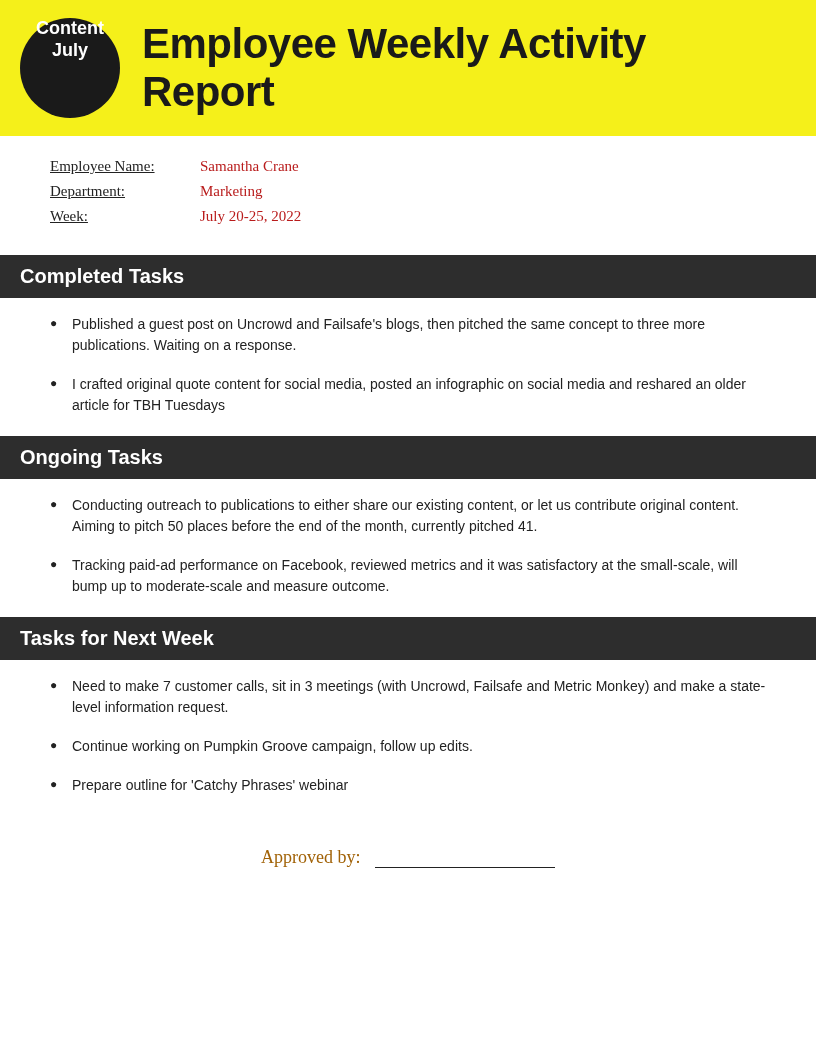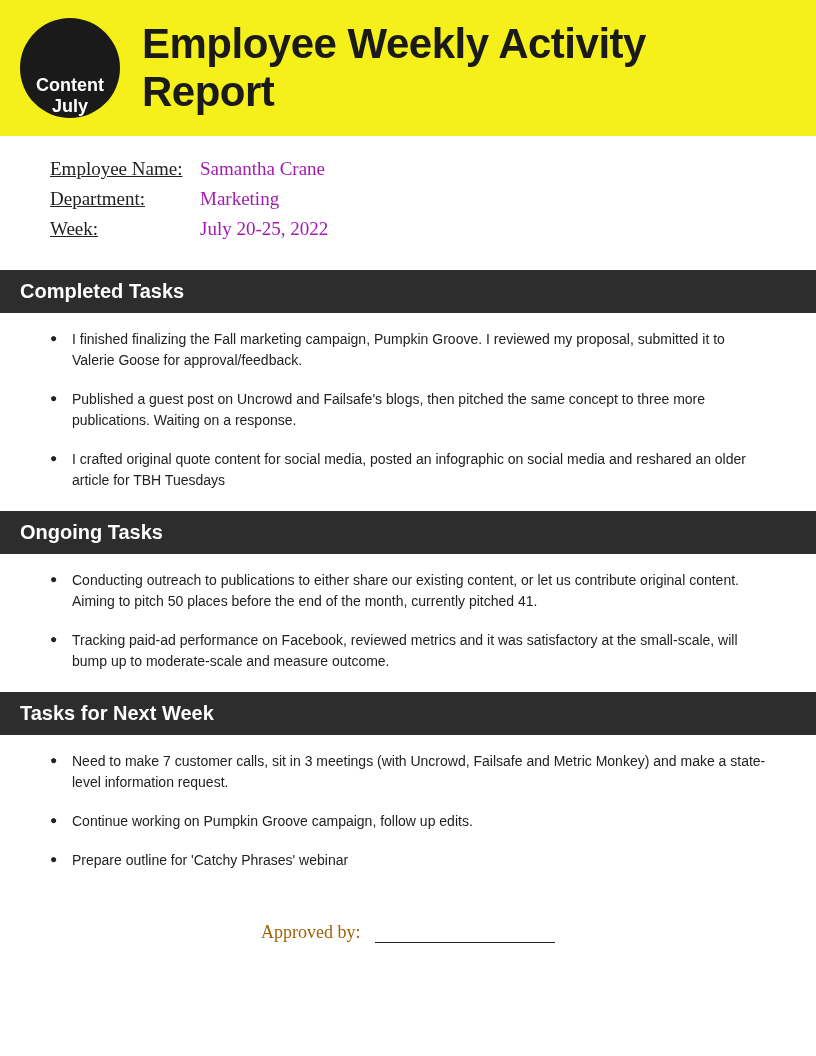--- a/index.html
+++ b/index.html
@@ -24,21 +24,21 @@
       padding: 18px 30px 18px 20px;
       min-height: 130px;
     }
 
     .logo-circle {
       width: 100px;
       height: 100px;
       background-color: #1a1a1a;
       border-radius: 50%;
       display: flex;
-      align-items: flex-end;
+      align-items: flex-start;
       justify-content: center;
       flex-shrink: 0;
       margin-right: 22px;
     }
 
     .logo-text {
       color: #fff;
       font-family: Arial, sans-serif;
       font-size: 18px;
       font-weight: bold;
@@ -57,33 +57,33 @@
     
     .info-section {
       padding: 22px 50px 22px 50px;
       border-bottom: none;
     }
 
     .info-row {
       display: flex;
       align-items: flex-start;
       margin-bottom: 8px;
-      font-size: 19px;
+      font-size: 15px;
     }
 
     .info-label {
       text-decoration: underline;
       font-weight: normal;
       min-width: 150px;
       color: #222;
       font-family: Georgia, serif;
     }
 
     .info-value {
-      color: #a21caf;
+      color: #b91c1c;
       font-family: Georgia, serif;
     }
 
     
     .section-header {
       background-color: #2d2d2d;
       color: #fff;
       padding: 10px 20px;
       font-family: Arial, sans-serif;
       font-size: 20px;
@@ -160,21 +160,20 @@
     <span class="info-value">Marketing</span>
   </div>
   <div class="info-row">
     <span class="info-label">Week:</span>
     <span class="info-value">July 20-25, 2022</span>
   </div>
 </div>
 
 <div class="section-header">Completed Tasks</div>
 <ul class="task-list">
-  <li>I finished finalizing the Fall marketing campaign, Pumpkin Groove. I reviewed my proposal, submitted it to Valerie Goose for approval/feedback.</li>
   <li>Published a guest post on Uncrowd and Failsafe's blogs, then pitched the same concept to three more publications. Waiting on a response.</li>
   <li>I crafted original quote content for social media, posted an infographic on social media and reshared an older article for TBH Tuesdays</li>
 </ul>
 
 <div class="section-header">Ongoing Tasks</div>
 <ul class="task-list">
   <li>Conducting outreach to publications to either share our existing content, or let us contribute original content. Aiming to pitch 50 places before the end of the month, currently pitched 41.</li>
   <li>Tracking paid-ad performance on Facebook, reviewed metrics and it was satisfactory at the small-scale, will bump up to moderate-scale and measure outcome.</li>
 </ul>
 

